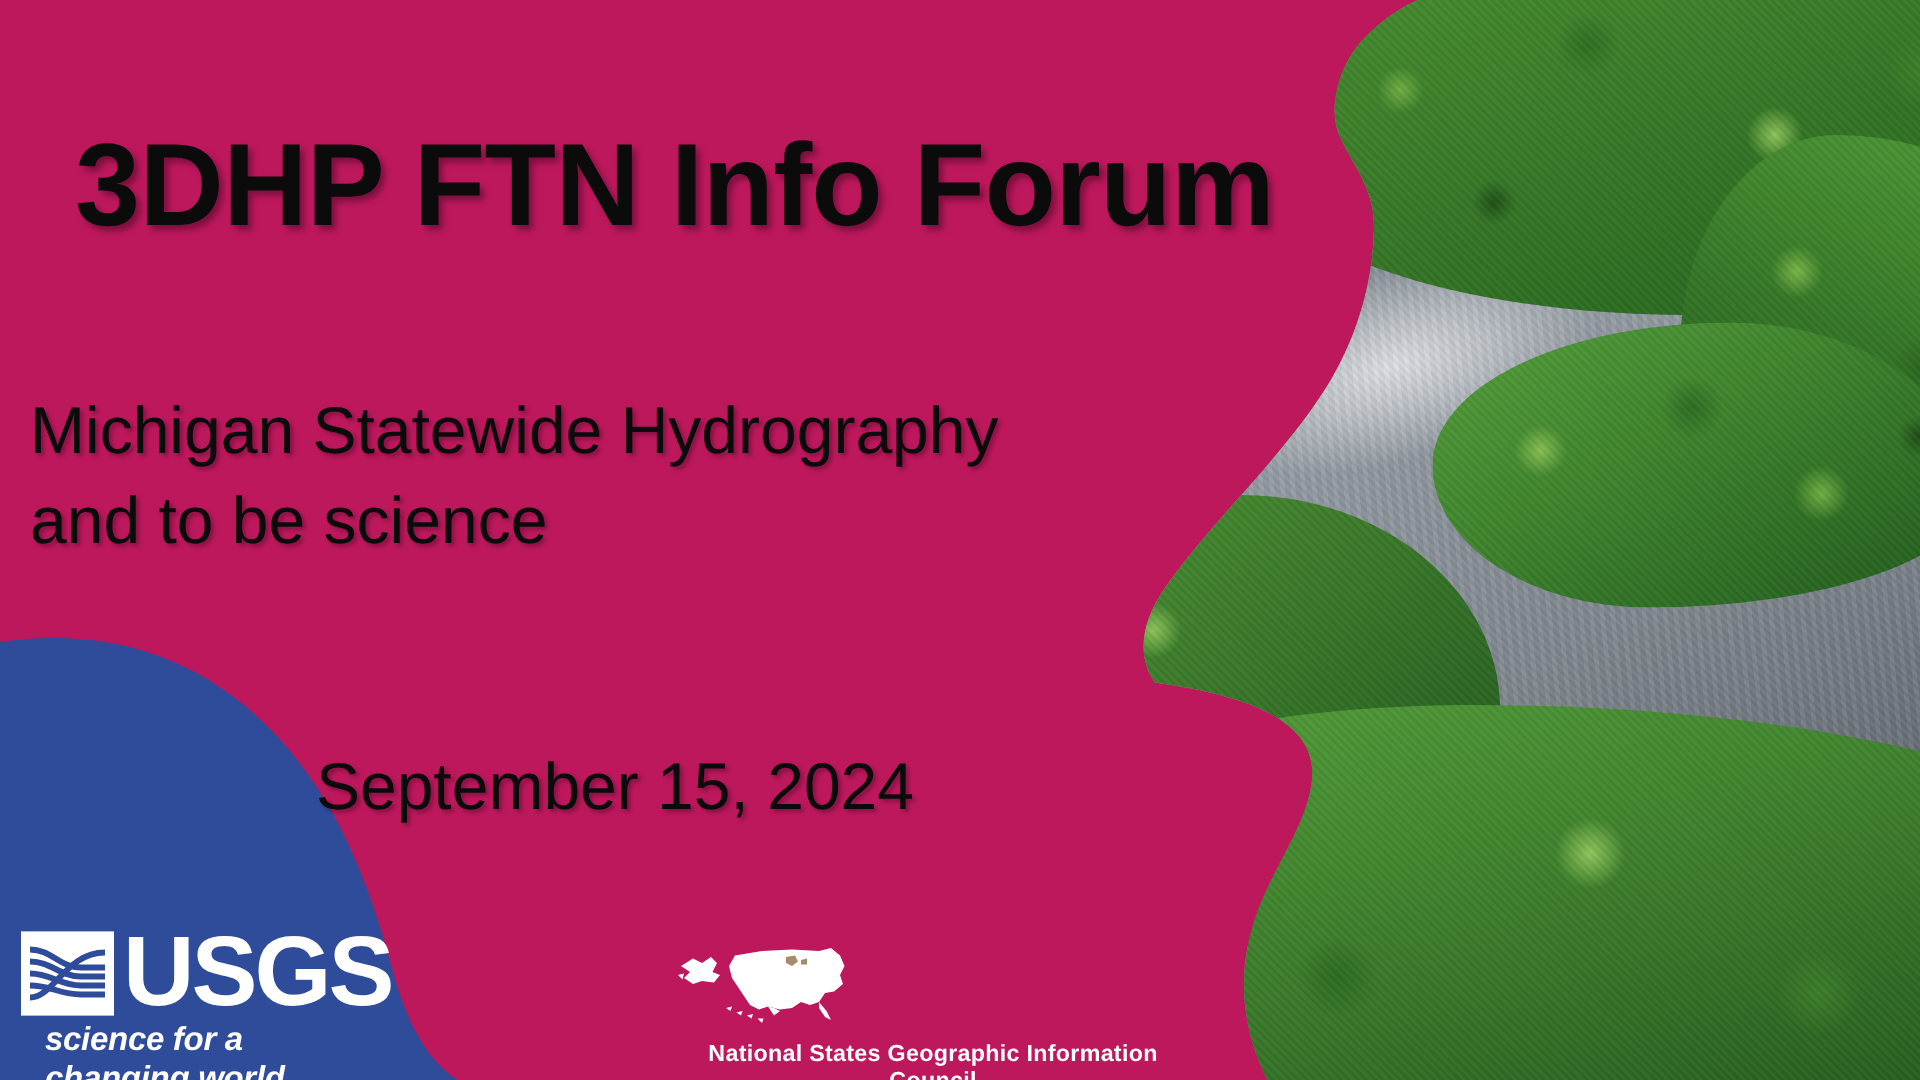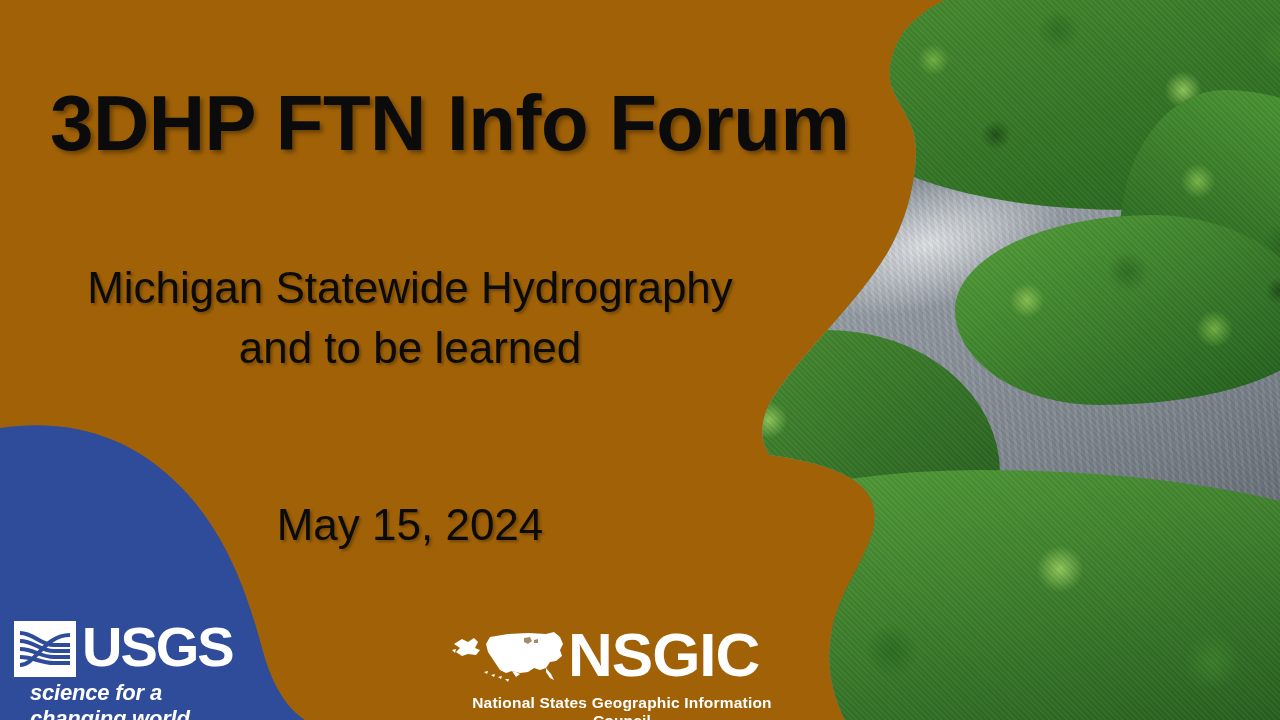--- a/index.html
+++ b/index.html
@@ -6,21 +6,21 @@
   html, body {
     margin: 0;
     padding: 0;
     background: #444;
   }
   .slide {
     position: relative;
     width: 1280px;
     height: 720px;
     overflow: hidden;
-    background: #a16207;
+    background: #be185d;
     font-family: "Liberation Sans", sans-serif;
   }
 
   
   .photo-panel {
     position: absolute;
     top: 0;
     right: 0;
     width: 540px;
     height: 720px;
@@ -142,21 +142,21 @@
     color: #0b0b0b;
     letter-spacing: -0.5px;
     text-shadow: 3px 3px 4px rgba(0,0,0,.35);
     white-space: nowrap;
   }
   .subtitle {
     position: absolute;
     left: 20px;
     top: 258px;
     width: 780px;
-    text-align: center;
+    text-align: left;
     font-size: 44px;
     line-height: 60px;
     color: #0b0b0b;
     text-shadow: 2px 2px 3px rgba(0,0,0,.3);
   }
   .subtitle .ln { display: block; }
   .date {
     position: absolute;
     left: 20px;
     top: 500px;
@@ -179,21 +179,21 @@
   .usgs-mark {
     position: absolute;
     left: 0; top: 3px;
     width: 62px; height: 56px;
     background: #ffffff;
   }
   .usgs-mark svg { display: block; }
   .usgs-word {
     position: absolute;
     left: 68px; top: -4px;
-    font-size: 56px;
+    font-size: 66px;
     font-weight: bold;
     color: #ffffff;
     letter-spacing: -2px;
     line-height: 66px;
   }
   .usgs-tag {
     position: absolute;
     left: 16px;
     top: 62px;
     font-size: 22px;
@@ -254,24 +254,24 @@
       <div class="photo-grain"></div>
     </div>
   </div>
 
   <div class="blue-blob"></div>
 
   <div class="title">3DHP FTN Info Forum</div>
 
   <div class="subtitle">
     <span class="ln">Michigan Statewide Hydrography</span>
-    <span class="ln">and to be learned</span>
+    <span class="ln">and to be science</span>
   </div>
 
-  <div class="date">May 15, 2024</div>
+  <div class="date">September 15, 2024</div>
 
   <div class="usgs-logo">
     <div class="usgs-row">
       <div class="usgs-mark">
         <svg width="62" height="56" viewBox="0 0 62 56" aria-hidden="true">
           <rect x="0" y="0" width="62" height="56" fill="#ffffff"></rect>
           <g fill="none" stroke="#2F4C9B" stroke-width="4">
             <path d="M6,12 C20,12 26,24 40,24 L56,24"></path>
             <path d="M6,20 C20,20 26,30 40,30 L56,30"></path>
             <path d="M6,28 C20,28 26,36 40,36 L56,36"></path>
@@ -306,18 +306,17 @@
             <path d="M41,47 L45,46 L44,49 Z"></path>
             <path d="M48,49 L52,48 L51,51 Z"></path>
             <path d="M55,51 L59,51 L58,54 Z"></path>
           </g>
           <g fill="#A68B6B">
             <path d="M74,10 L80,9 L82,13 L78,16 L74,14 Z"></path>
             <path d="M84,12 L88,11 L88,15 L84,15 Z"></path>
           </g>
         </svg>
       </div>
-      <div class="nsgic-word">NSGIC</div>
     </div>
     <div class="nsgic-tag">National States Geographic Information Council</div>
   </div>
 
 </div>
 
 </body></html>

